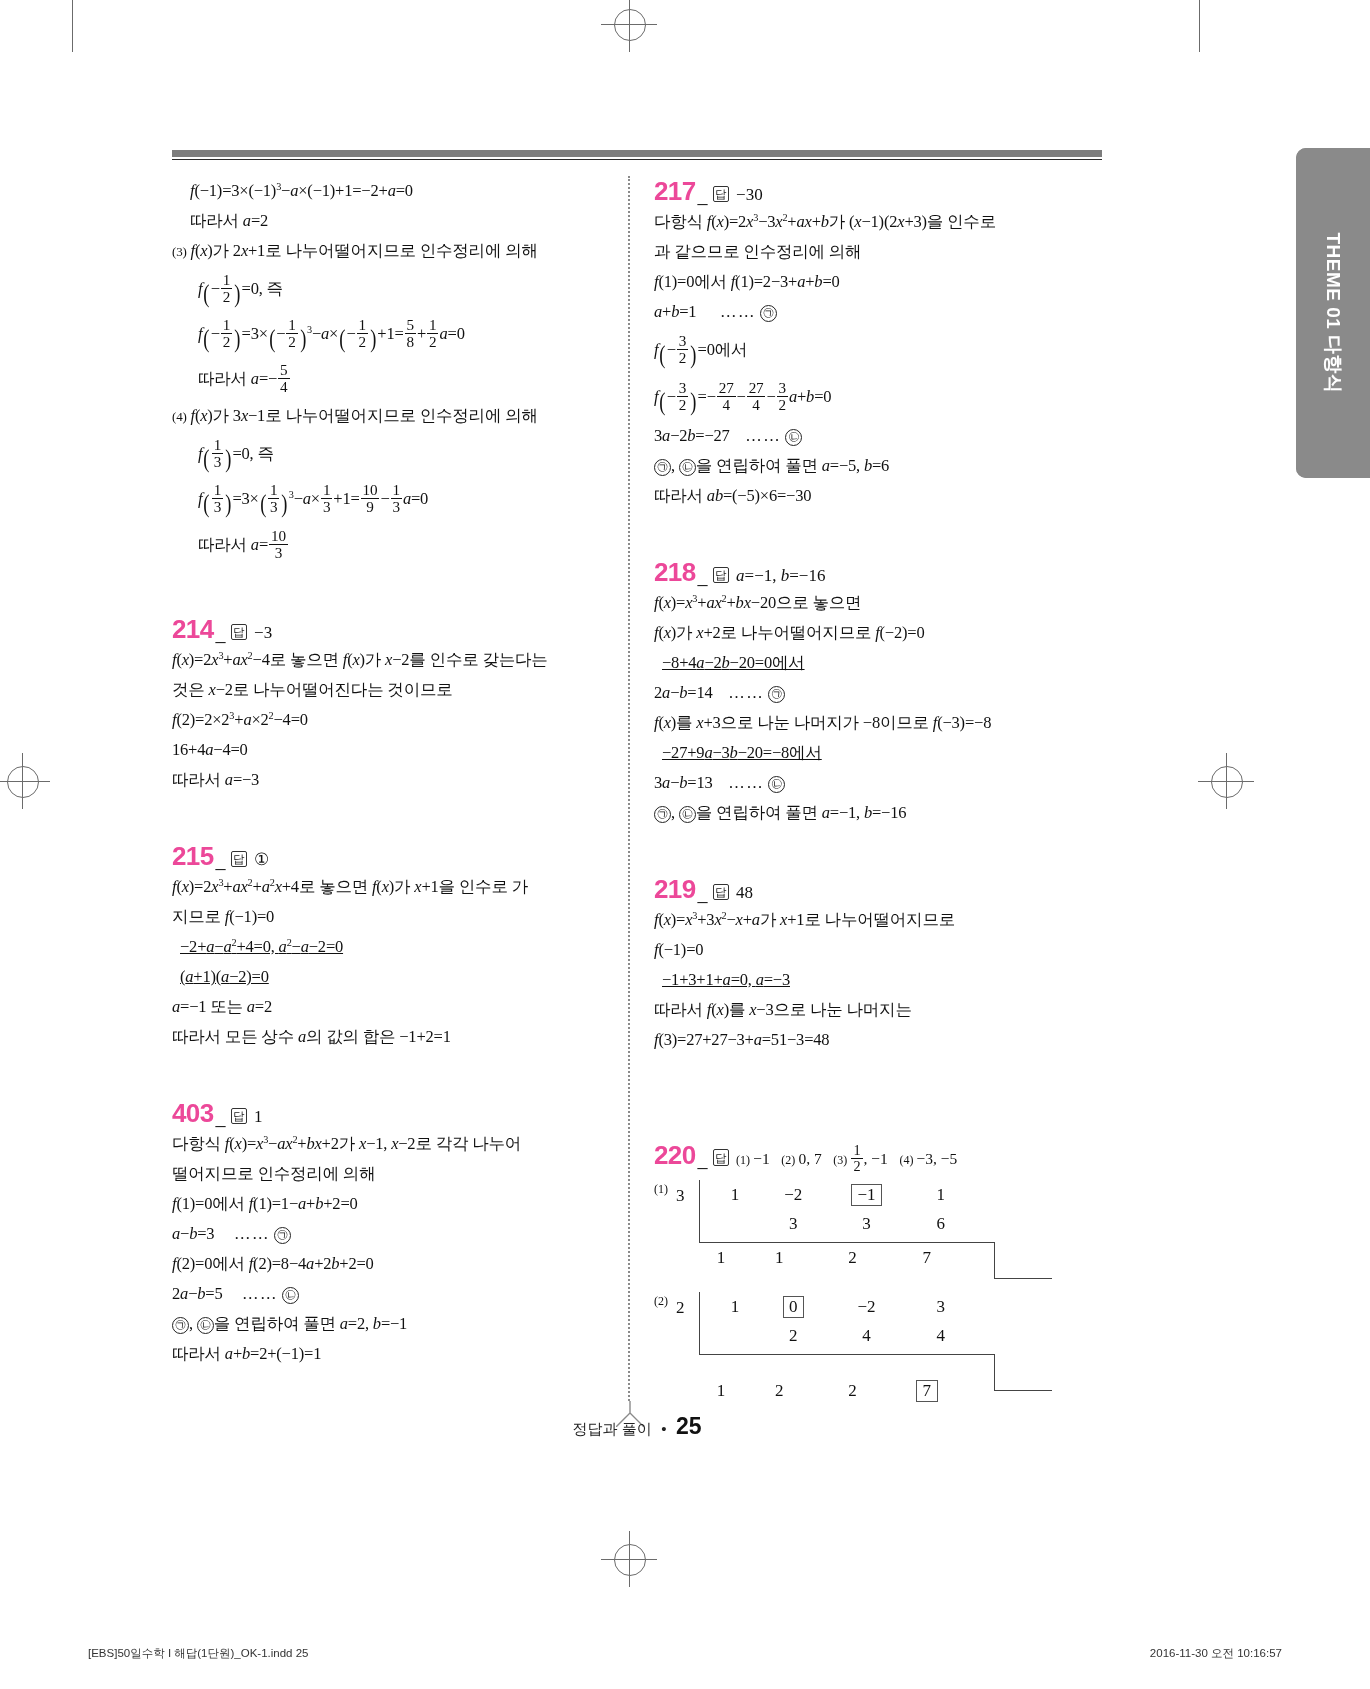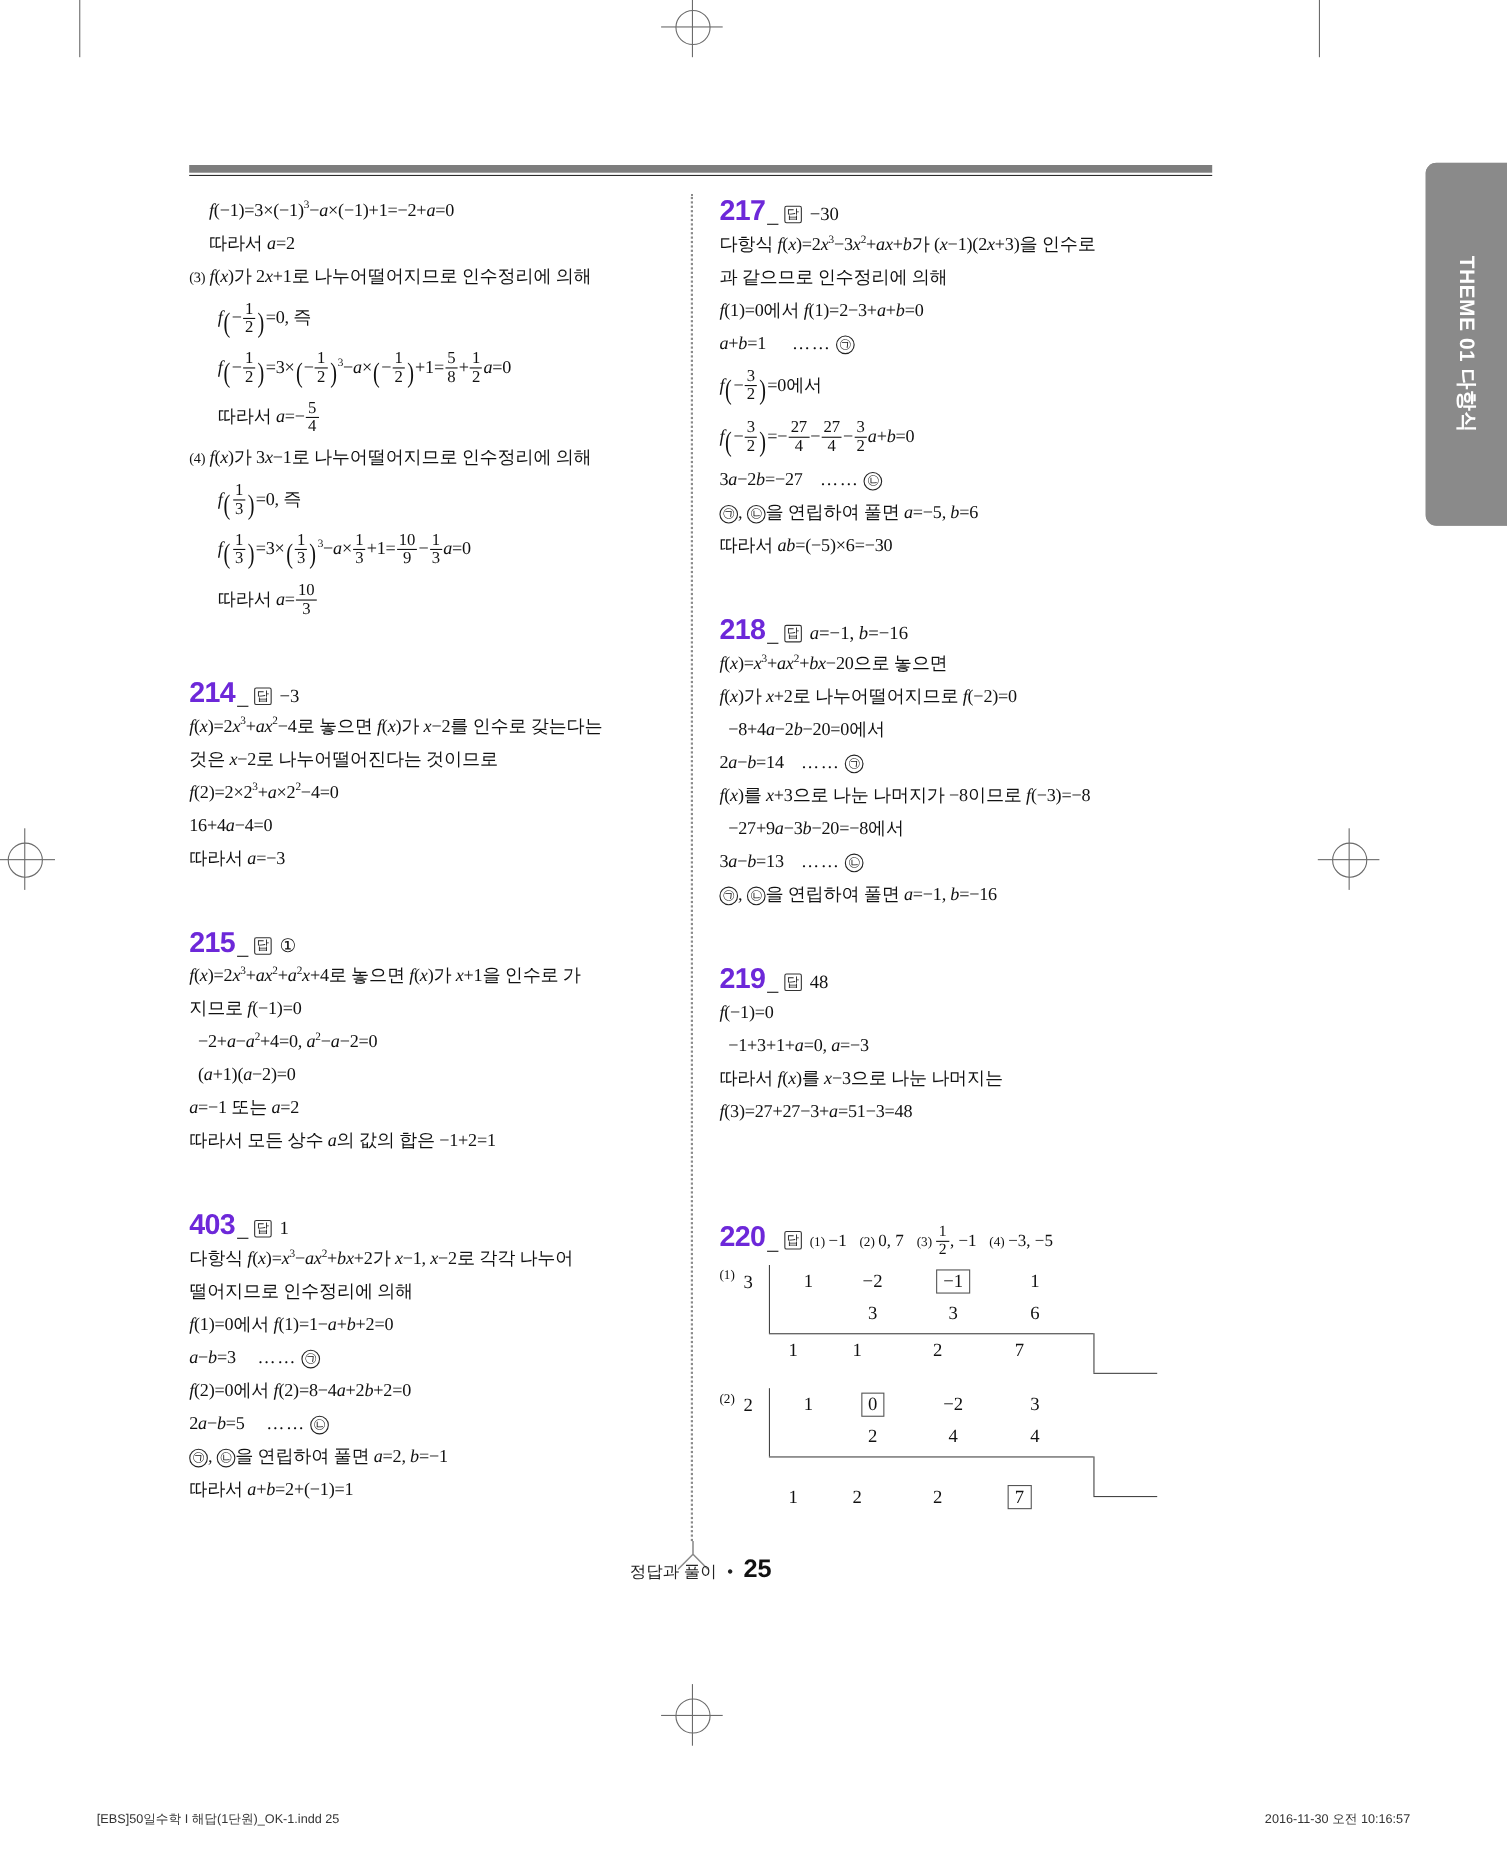--- a/index.html
+++ b/index.html
@@ -33,38 +33,38 @@
 
   .divider{position:absolute;left:456px;top:26px;width:0;height:1225px;
            border-left:2px dotted #8a8a8a;}
   .divider-tail{position:absolute;left:444px;top:1251px;width:30px;height:26px;}
 
   
   .ln{font-size:16.5px;line-height:30px;white-space:nowrap;letter-spacing:-0.2px;}
   .ln.ko{font-size:16.5px;}
   .ind1{padding-left:18px;}
   .ind2{padding-left:26px;}
-  .ind3{padding-left:8px;}
+  .ind3{padding-left:8px;text-decoration:underline;}
   .gap-l{height:46px;}
 
   i.v{font-style:italic;font-family:"Liberation Serif",serif;}
   sup.p{font-size:0.62em;vertical-align:super;line-height:0;}
 
   
   .frac{display:inline-block;vertical-align:-0.52em;text-align:center;
         font-size:0.92em;line-height:1.06;margin:0 1px;}
   .frac .n{display:block;padding:0 2px;}
   .frac .d{display:block;padding:0 2px;border-top:1.2px solid #111;}
   .par{display:inline-block;font-size:1.55em;line-height:0.6;vertical-align:-0.30em;
        font-family:"Liberation Serif",serif;transform:scaleX(0.72);}
 
   
   .qhead{display:flex;align-items:baseline;gap:2px;white-space:nowrap;}
   .qnum{font-family:"Liberation Sans","DejaVu Sans",sans-serif;
-        font-weight:bold;font-size:26px;letter-spacing:-0.6px;color:#6d28d9;}
+        font-weight:bold;font-size:26px;letter-spacing:-0.6px;color:#ec4899;}
   .qdash{font-size:20px;color:#111;margin:0 3px 0 0;position:relative;top:2px;}
   .dap{display:inline-block;border:1.3px solid #333;border-radius:2px;
        font-family:"Liberation Sans","DejaVu Sans",sans-serif;
        font-size:11.5px;line-height:12px;padding:1.5px 1.5px 1px 1.5px;
        position:relative;top:-2px;color:#222;}
   .qans{font-size:17px;margin-left:5px;}
 
   
   .circled{display:inline-block;border:1.1px solid #222;border-radius:50%;
            width:15px;height:15px;line-height:13.5px;text-align:center;
@@ -322,20 +322,23 @@
       </div>
 
       <div class="gap-l"></div>
 
       <div class="qhead">
         <span class="qnum">219</span>
         <span class="qdash">_</span>
         <span class="dap">답</span>
         <span class="qans">48</span>
       </div>
+      <div class="ln ko">
+        <i class="v">f</i>(<i class="v">x</i>)=<i class="v">x</i><sup class="p">3</sup>+3<i class="v">x</i><sup class="p">2</sup>−<i class="v">x</i>+<i class="v">a</i>가 <i class="v">x</i>+1로 나누어떨어지므로
+      </div>
       <div class="ln"><i class="v">f</i>(−1)=0</div>
       <div class="ln ind3">
         −1+3+1+<i class="v">a</i>=0, <i class="v">a</i>=−3
       </div>
       <div class="ln ko">
         따라서 <i class="v">f</i>(<i class="v">x</i>)를 <i class="v">x</i>−3으로 나눈 나머지는
       </div>
       <div class="ln">
         <i class="v">f</i>(3)=27+27−3+<i class="v">a</i>=51−3=48
       </div>

